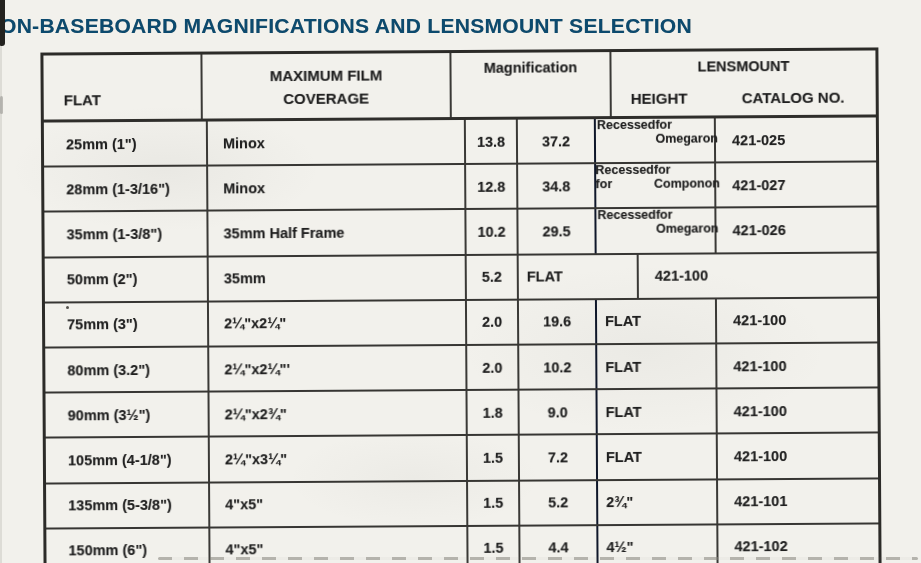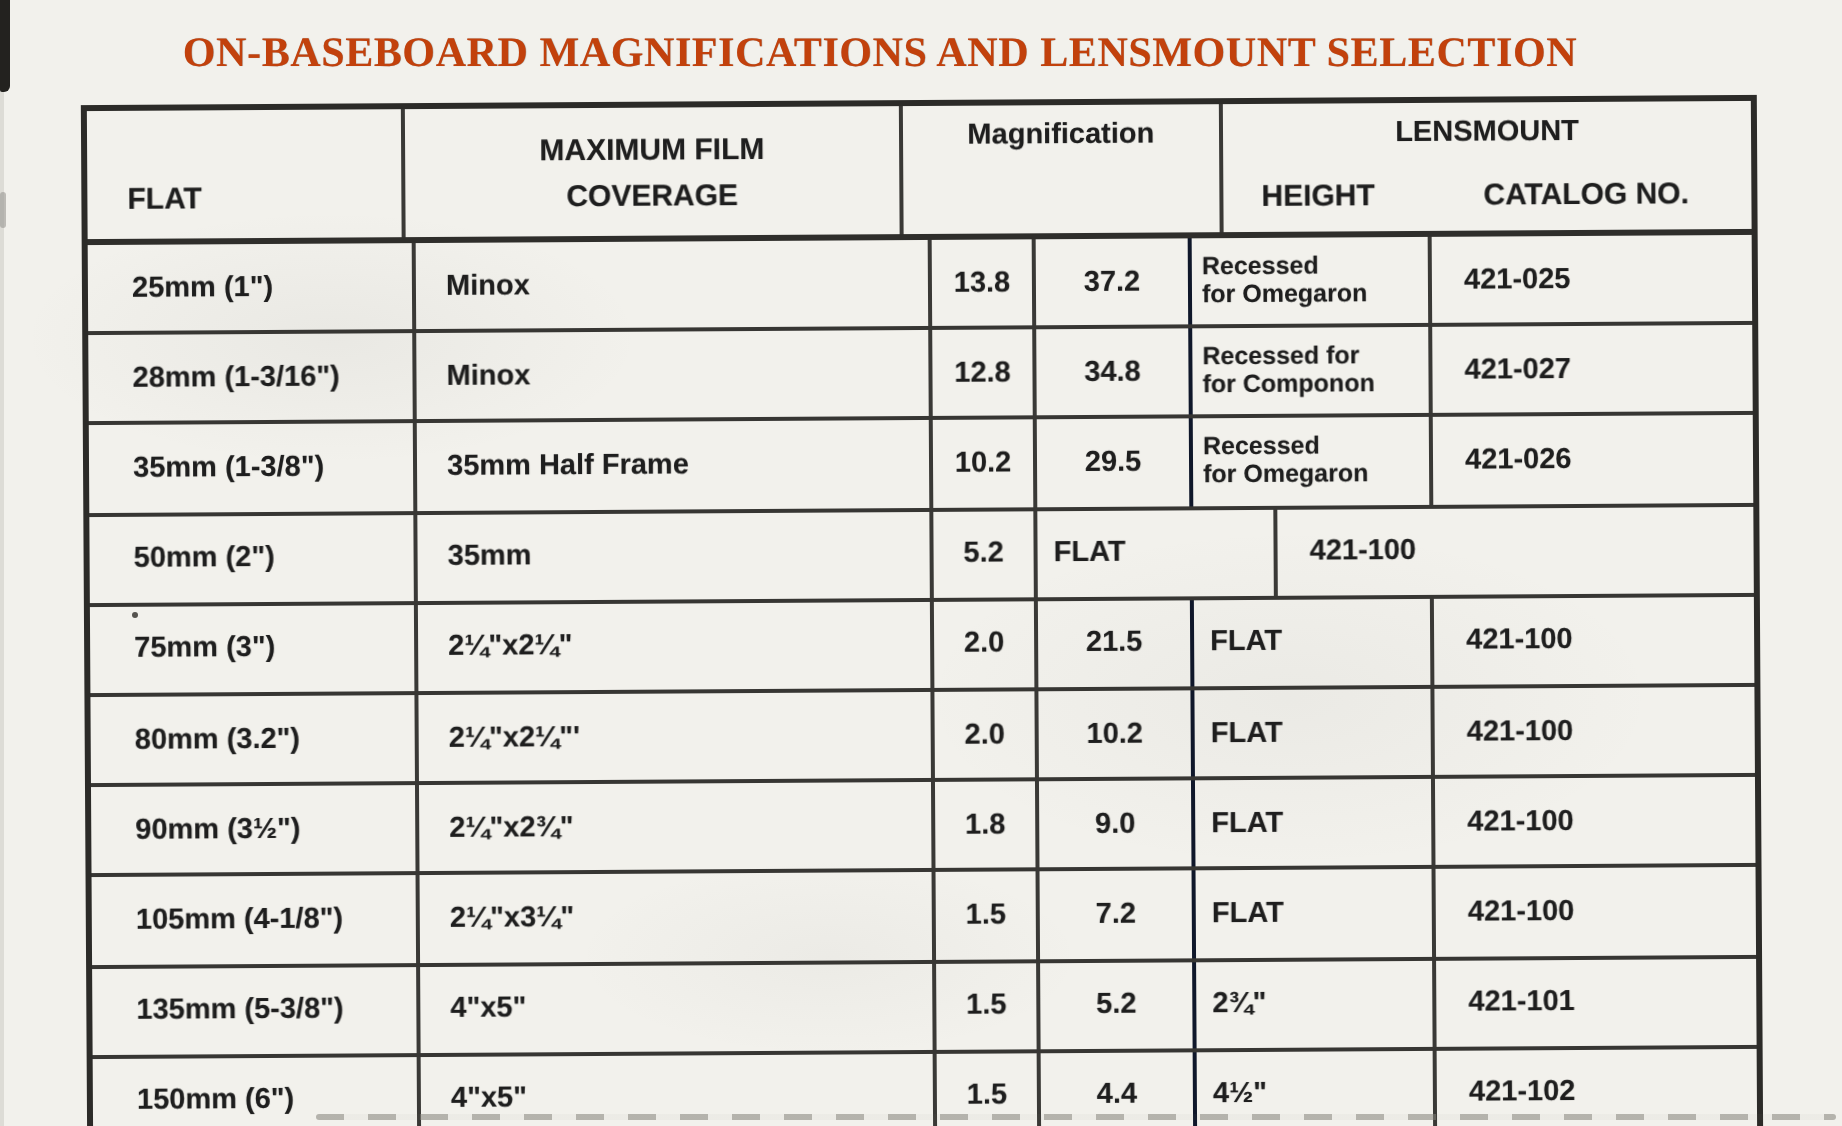--- a/index.html
+++ b/index.html
@@ -25,27 +25,25 @@
       radial-gradient(260px 120px at 70% 62%, rgba(120,120,115,0.06), transparent 70%),
       radial-gradient(180px 70px at 45% 85%, rgba(120,120,115,0.05), transparent 70%);
     pointer-events: none;
   }
 
   .title {
     position: absolute;
     top: 14px;
     left: 0;
     width: 880px;
-    text-align: center;
     font-size: 21px;
     font-weight: 700;
     letter-spacing: 0.3px;
-    color: #c2410c;
+    color: #0c4a6e;
     text-shadow: 0.2px 0.2px 0.4px rgba(25,25,25,0.35);
-    font-family: Liberation Serif, serif;
   }
 
   .sheet {
     position: absolute;
     left: 42px;
     top: 50px;
     width: 838px;
     box-sizing: border-box;
     border: 3px solid #2c2b28;
     transform: rotate(-0.35deg);
@@ -83,21 +81,21 @@
   .c {
     box-sizing: border-box;
     display: flex; align-items: center;
     font-size: 14.5px;
   }
   .lens { width: 164px; border-right: 2px solid #3a3936; padding-left: 22px; }
   .cov  { width: 258px; border-right: 2px solid #3a3936; padding-left: 15px; }
   .min  { width: 52px;  border-right: 2px solid #3a3936; justify-content: center; }
   .max  { width: 78px;  border-right: 2px solid #0f172a; justify-content: center; }
   .hgt  { width: 120px; border-right: 2px solid #3a3936; padding-left: 8px; }
-  .hgt.two { flex-direction: column; align-items: flex-start; justify-content: center; padding-left: 5px; }
+  .hgt.two { flex-direction: row; align-items: flex-start; justify-content: center; padding-left: 5px; }
   .hgt.two span { font-size: 12.5px; line-height: 13.5px; }
   .cat  { width: 144px; padding-left: 16px; }
 
   
   .edge-smear {
     position: absolute; left: 0; top: 0; width: 2px; height: 563px;
     background: #d4d3cd; opacity: 0.7;
   }
   .mark-topleft {
     position: absolute; left: 0; top: 0; width: 5px; height: 46px;
@@ -188,21 +186,21 @@
     <div class="c hgt">
       <span>FLAT</span>
     </div>
     <div class="c cat">421-100</div>
   </div>
 
   <div class="row">
     <div class="c lens">75mm (3")</div>
     <div class="c cov">2¼"x2¼"</div>
     <div class="c min">2.0</div>
-    <div class="c max">21.5</div>
+    <div class="c max">19.6</div>
     <div class="c hgt">
       <span>FLAT</span>
     </div>
     <div class="c cat">421-100</div>
   </div>
 
   <div class="row">
     <div class="c lens">80mm (3.2")</div>
     <div class="c cov">2¼"x2¼"'</div>
     <div class="c min">2.0</div>

